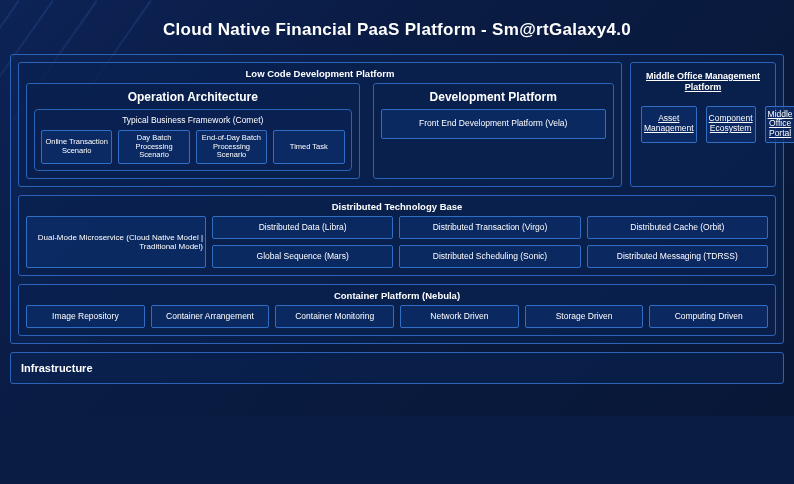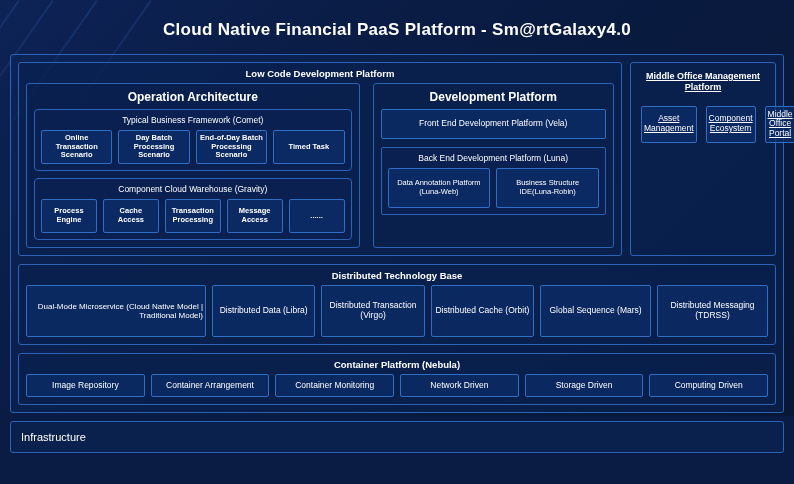--- a/index.html
+++ b/index.html
@@ -84,21 +84,21 @@
     font-size: 7.5px;
     line-height: 1.15;
     text-align: center;
     display: flex;
     align-items: center;
     justify-content: center;
     padding: 3px 2px;
     box-sizing: border-box;
     min-height: 22px;
   }
-  .box.tall { min-height: 34px; font-weight: bold; }
+  .box.tall { min-height: 34px; }
   .row {
     display: flex;
     gap: 6px;
   }
   .row > * { flex: 1; }
 
   
   .top-area {
     display: flex;
     gap: 8px;
@@ -162,21 +162,21 @@
   .dtb-body {
     padding: 0 7px 7px 7px;
     display: flex;
     gap: 6px;
   }
   .dtb-left { flex: 0 0 180px; }
   .dtb-left .box { min-height: 52px; font-size: 8px; }
   .dtb-right {
     flex: 1;
     display: flex;
-    flex-direction: row;
+    flex-direction: column;
     gap: 6px;
   }
   .dtb-right .box { min-height: 23px; font-size: 8.5px; }
 
   .container-body {
     padding: 0 7px 7px 7px;
   }
   .container-body .box { min-height: 23px; font-size: 8.5px; }
 
   
@@ -188,21 +188,21 @@
     display: flex;
     align-items: center;
     gap: 8px;
     padding: 9px 10px;
     position: relative;
     z-index: 2;
     box-sizing: border-box;
   }
   .infra-label {
     font-size: 11px;
-    font-weight: normal;
+    font-weight: bold;
     flex: 0 0 auto;
     padding-right: 4px;
   }
   .infra .row { flex: 1; }
   .infra .box { min-height: 24px; font-size: 8.5px; }
 </style>
 </head>
 <body>
 
 <div id="root">
@@ -231,43 +231,26 @@
             <div class="sub">
               <div class="sub-title">Typical Business Framework (Comet)</div>
               <div class="row">
                 <div class="box tall">Online Transaction Scenario</div>
                 <div class="box tall">Day Batch Processing Scenario</div>
                 <div class="box tall">End-of-Day Batch Processing Scenario</div>
                 <div class="box tall">Timed Task</div>
               </div>
             </div>
 
-            <div class="sub">
-              <div class="sub-title">Component Cloud Warehouse (Gravity)</div>
-              <div class="row">
-                <div class="box tall">Process Engine</div>
-                <div class="box tall">Cache Access</div>
-                <div class="box tall">Transaction Processing</div>
-                <div class="box tall">Message Access</div>
-                <div class="box tall">......</div>
-              </div>
-            </div>
           </div>
 
           <div class="panel dev-plat">
             <div class="panel-title big">Development Platform</div>
             <div class="dev-boxes">
               <div class="box">Front End Development Platform (Vela)</div>
-              <div class="luna-group">
-                <div class="sub-title">Back End Development Platform (Luna)</div>
-                <div class="luna-row">
-                  <div class="box">Data Annotation Platform (Luna-Web)</div>
-                  <div class="box">Business Structure IDE(Luna-Robin)</div>
-                </div>
-              </div>
             </div>
           </div>
 
         </div>
       </div>
 
       <div class="panel middle-office">
         <div class="mo-title">Middle Office Management Platform</div>
         <div class="mo-list">
           <div class="box">Asset Management</div>
@@ -285,20 +268,21 @@
           <div class="box" style="height:100%;text-align:right;">Dual-Mode Microservice (Cloud Native Model | Traditional Model)</div>
         </div>
         <div class="dtb-right">
           <div class="row">
             <div class="box">Distributed Data (Libra)</div>
             <div class="box">Distributed Transaction (Virgo)</div>
             <div class="box">Distributed Cache (Orbit)</div>
           </div>
           <div class="row">
             <div class="box">Global Sequence (Mars)</div>
+            <div class="box">Distributed Scheduling (Sonic)</div>
             <div class="box">Distributed Messaging (TDRSS)</div>
           </div>
         </div>
       </div>
     </div>
 
     <div class="panel band">
       <div class="panel-title">Container Platform (Nebula)</div>
       <div class="container-body">
         <div class="row">

